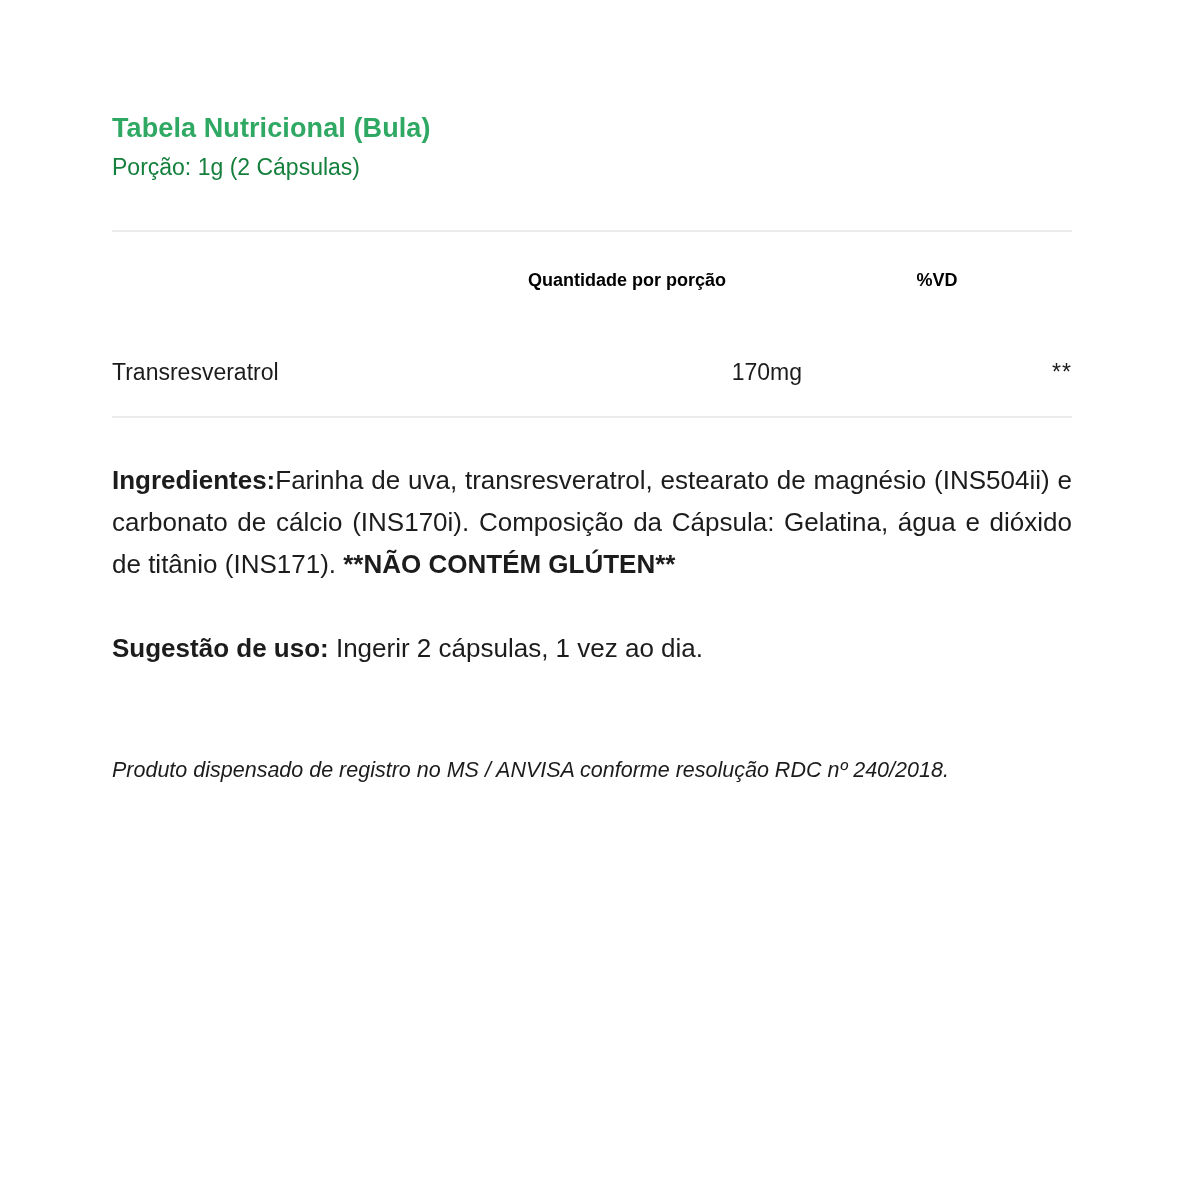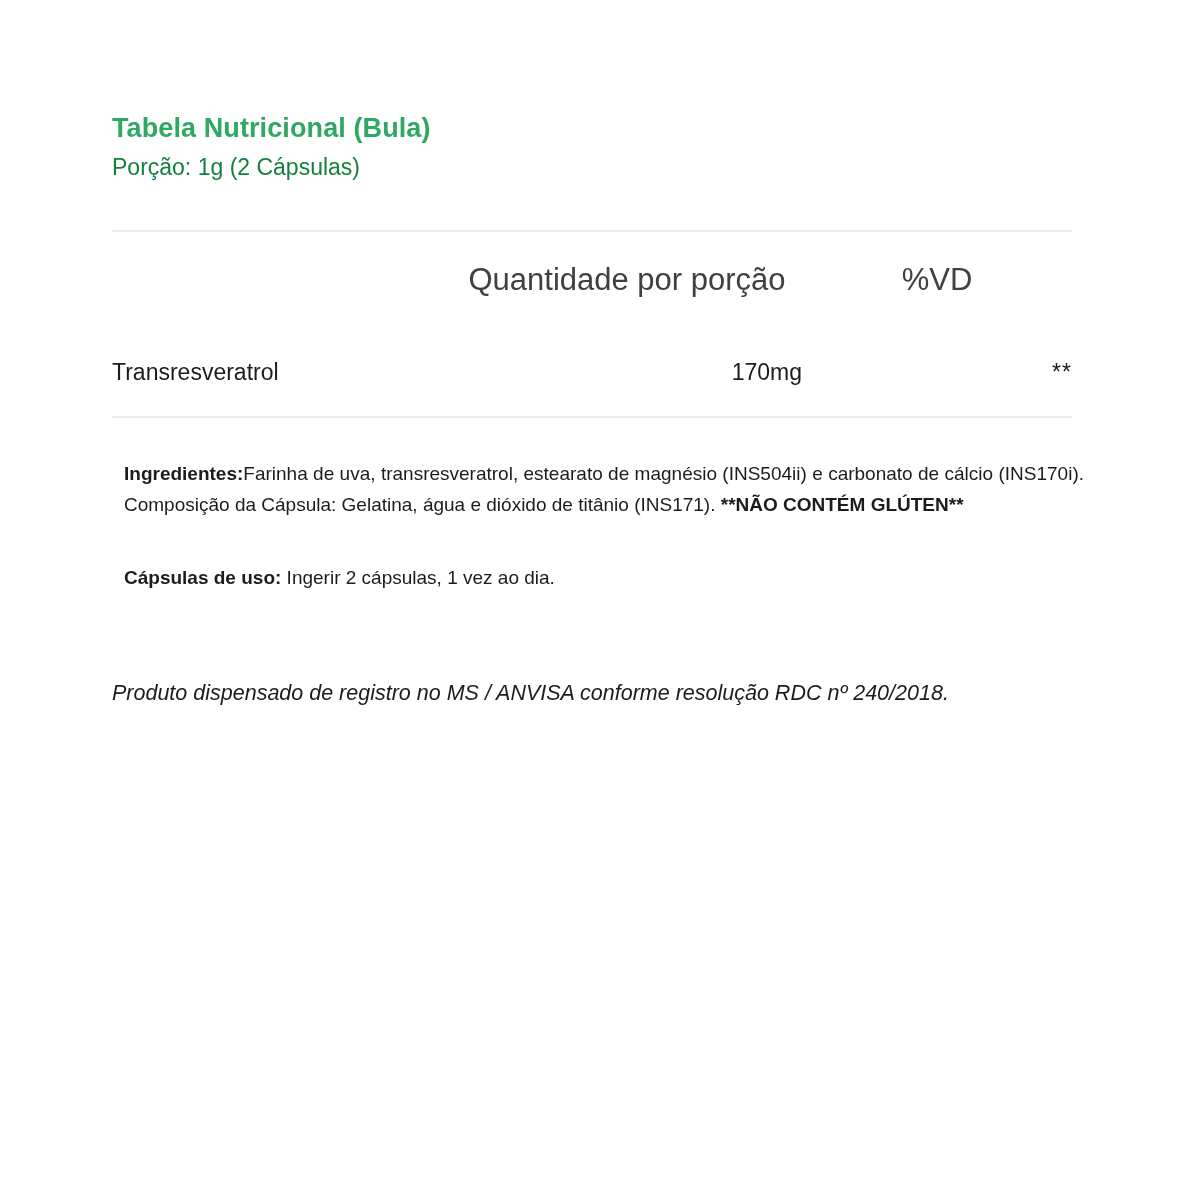--- a/index.html
+++ b/index.html
@@ -62,44 +62,44 @@
   .nutri-table th,
   .nutri-table td {
     padding: 0;
     vertical-align: middle;
   }
   .col-name  { width: 340px; }
   .col-qty   { width: 350px; }
   .col-vd    { width: 270px; }
 
   .nutri-table thead th {
-    font-size: 31px;
-    font-weight: normal;
-    color: #404040;
+    font-size: 18px;
+    font-weight: bold;
+    color: #000000;
     height: 96px;
     text-align: center;
   }
   .nutri-table thead th.col-name { text-align: left; }
 
   .nutri-table tbody td {
     font-size: 23px;
     font-weight: normal;
     color: #1c1c1c;
     height: 88px;
     text-align: right;
   }
   .nutri-table tbody td.col-name { text-align: left; }
   .vd-mark { letter-spacing: 1px; }
 
   
   .para {
-    font-size: 19px;
+    font-size: 26px;
     line-height: 1.62;
     color: #1c1c1c;
-    margin: 12px;
+    margin: 0;
     width: 960px;
   }
   .para-justify {
     text-align: justify;
     text-justify: inter-word;
   }
   .para b, .para strong {
     font-weight: bold;
   }
   .p-ingredientes { margin-top: 41px; }
@@ -144,20 +144,20 @@
           <td class="col-qty">170mg</td>
           <td class="col-vd vd-mark">**</td>
         </tr>
       </tbody>
     </table>
 
     <hr class="divider divider-bottom">
 
     <p class="para para-justify p-ingredientes"><b>Ingredientes:</b><span>Farinha de uva, transresveratrol, estearato de magnésio (INS504ii) e carbonato de cálcio (INS170i). Composição da Cápsula: Gelatina, água e dióxido de titânio (INS171). </span><b>**NÃO CONTÉM GLÚTEN**</b></p>
 
-    <p class="para p-sugestao"><b>Cápsulas de uso:</b><span> Ingerir 2 cápsulas, 1 vez ao dia.</span></p>
+    <p class="para p-sugestao"><b>Sugestão de uso:</b><span> Ingerir 2 cápsulas, 1 vez ao dia.</span></p>
 
 
 
     <p class="footer-note">Produto dispensado de registro no MS / ANVISA conforme resolução RDC nº 240/2018.</p>
 
   </div>
 </div>
 
 </body></html>

